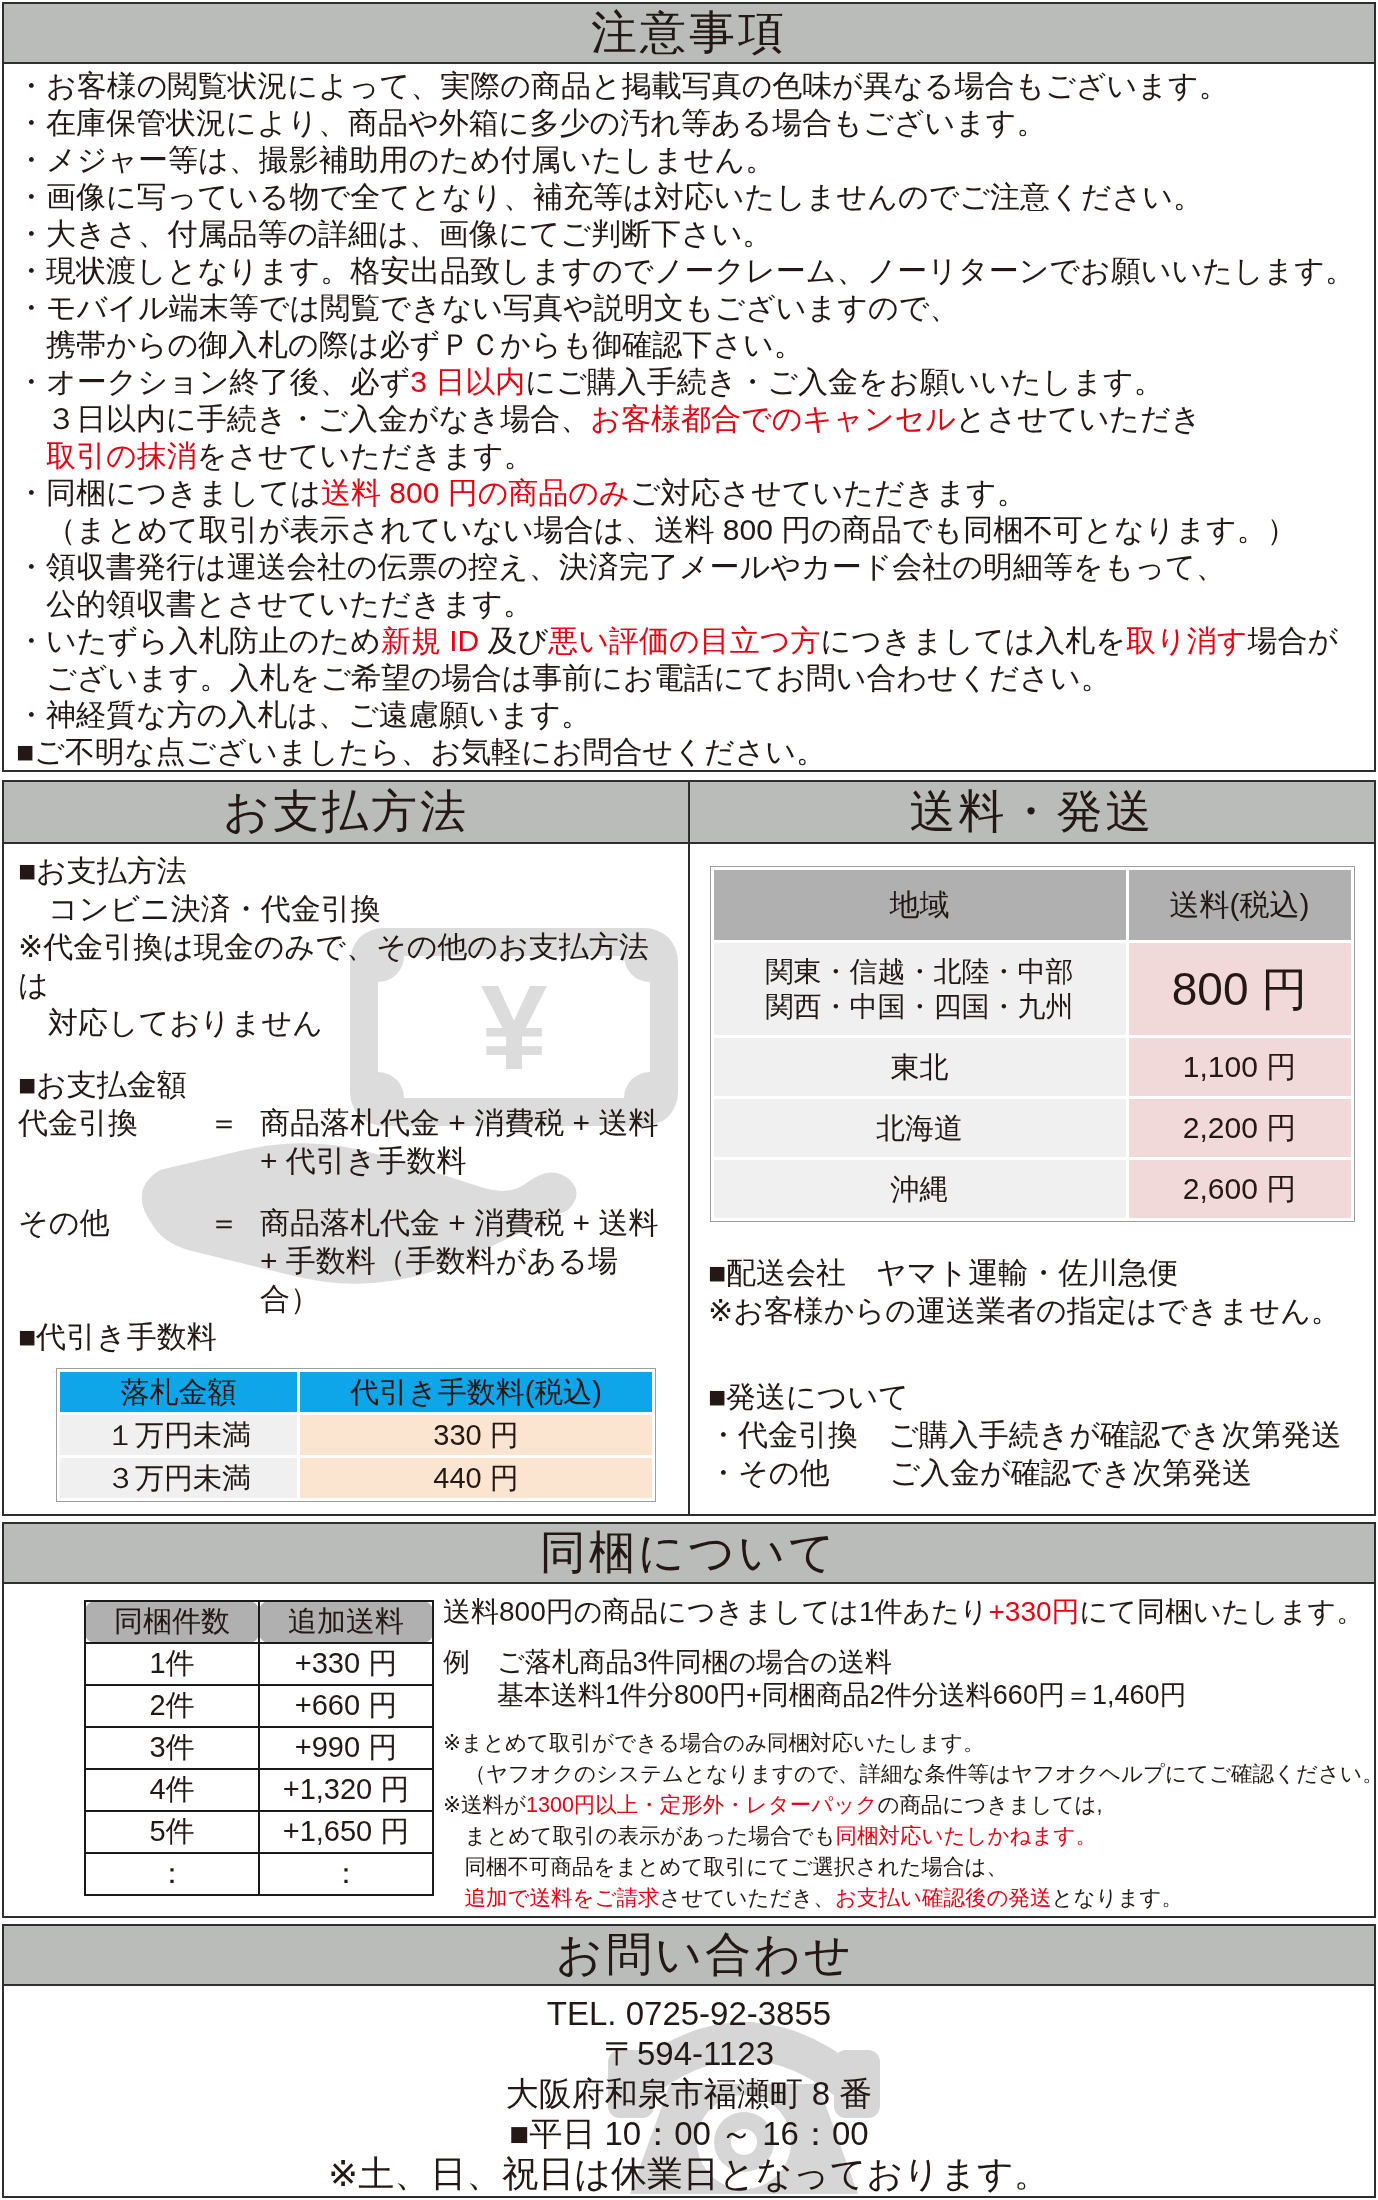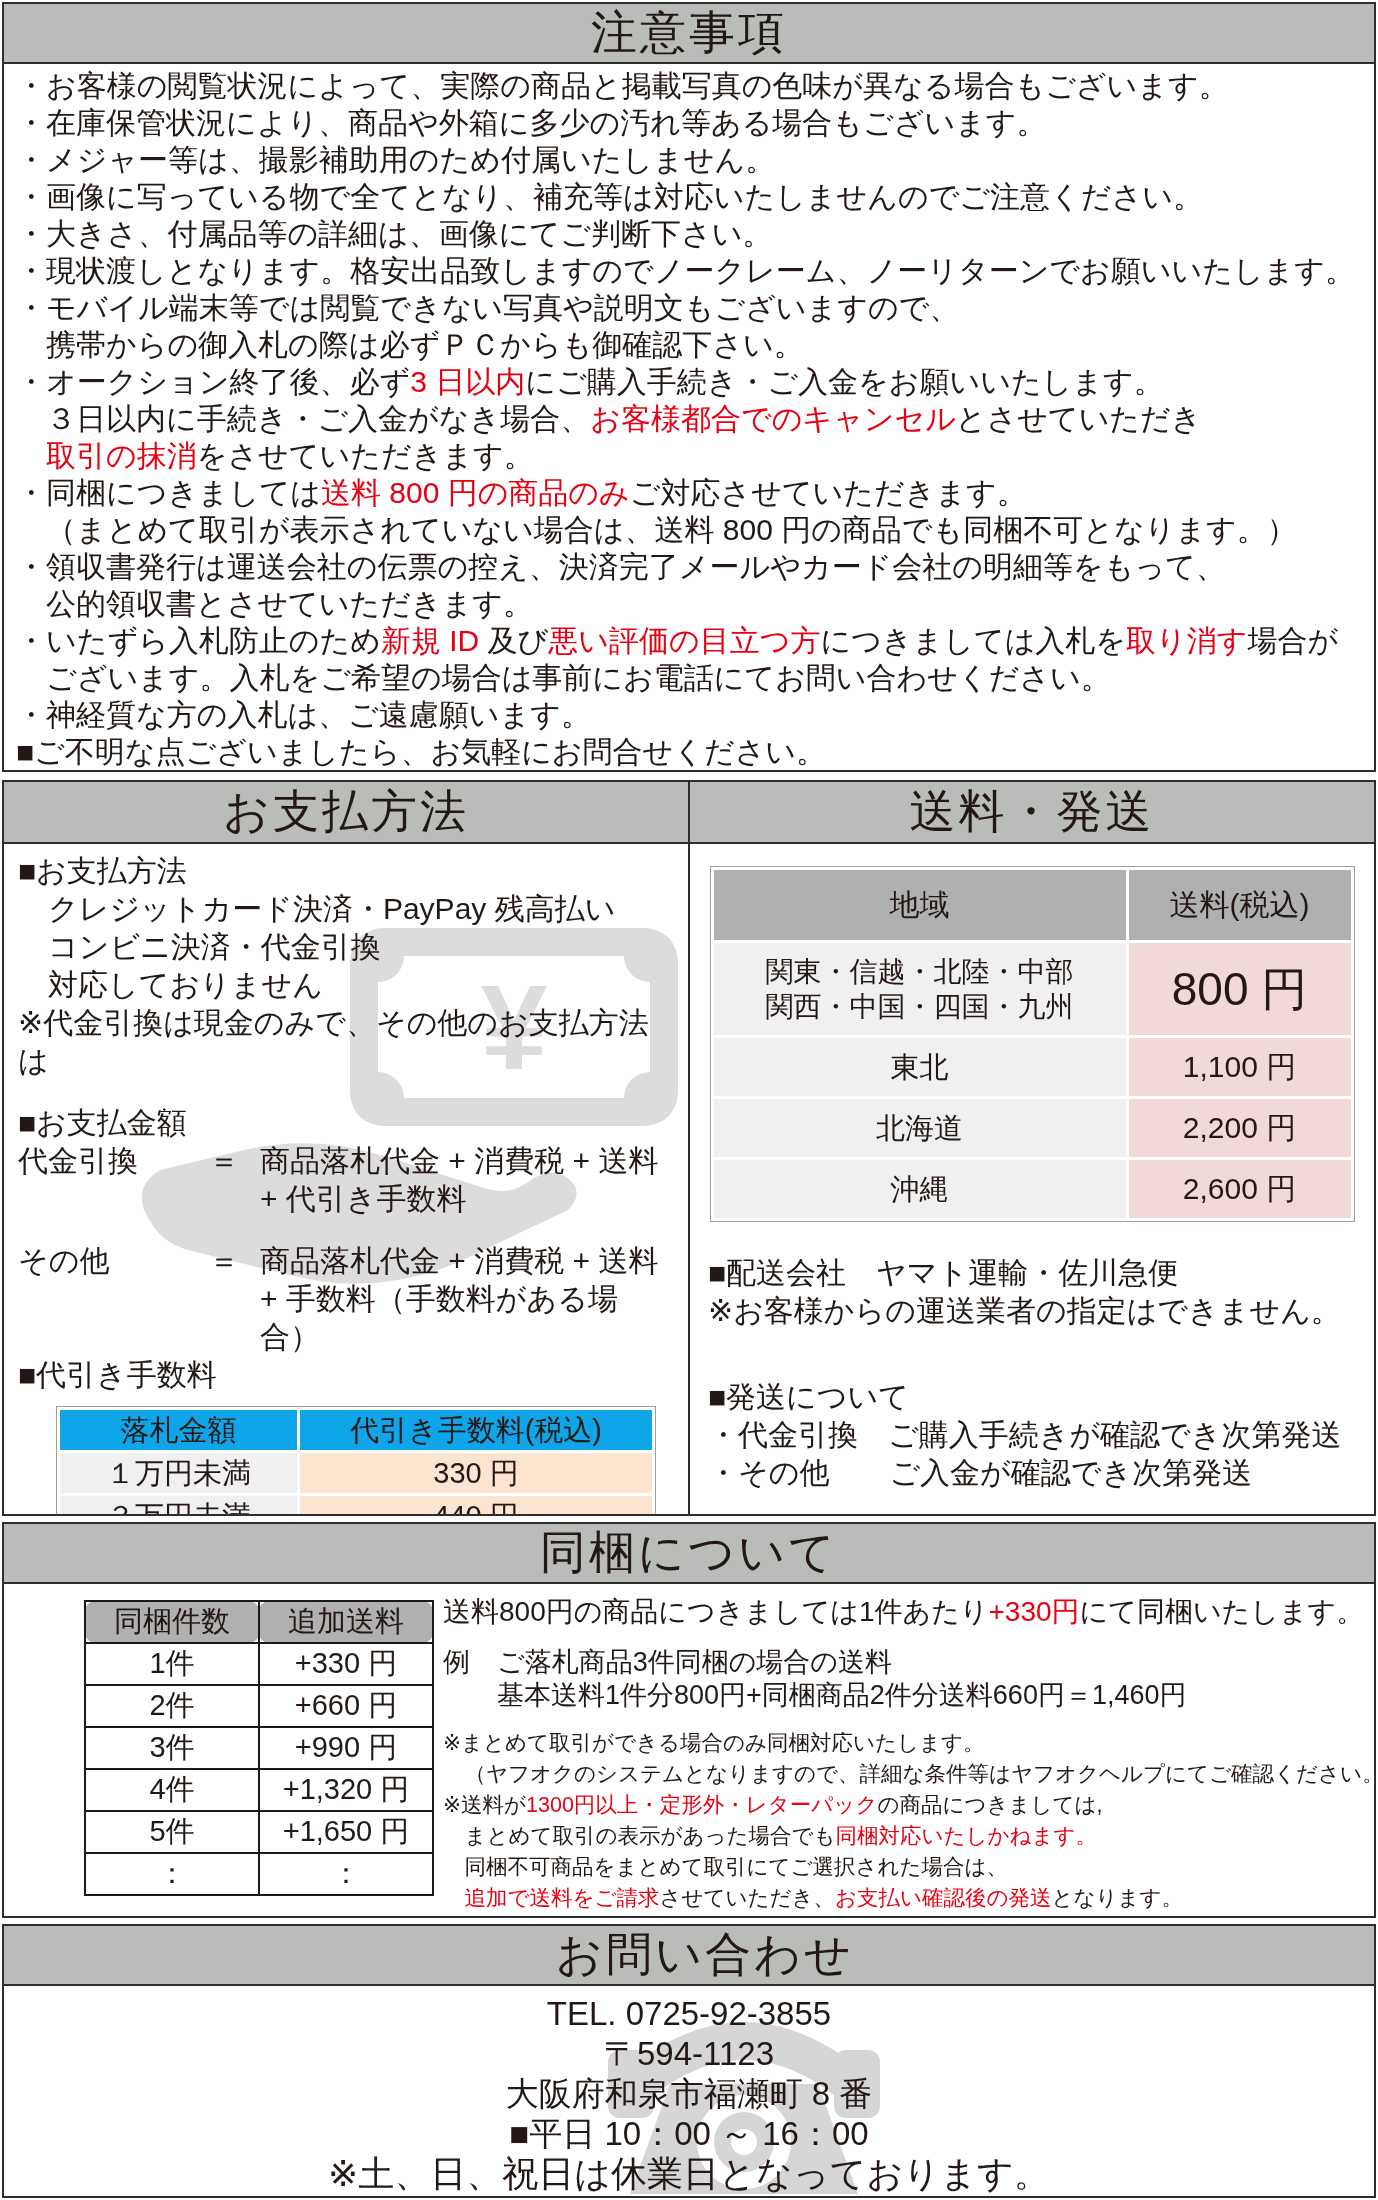--- a/index.html
+++ b/index.html
@@ -106,24 +106,23 @@
       <rect x="240" y="18" width="300" height="170" rx="20" fill="none" stroke="#dcdcdc" stroke-width="28"></rect>
       <circle cx="254" cy="32" r="26" fill="#dcdcdc"></circle>
       <circle cx="526" cy="32" r="26" fill="#dcdcdc"></circle>
       <circle cx="254" cy="174" r="26" fill="#dcdcdc"></circle>
       <circle cx="526" cy="174" r="26" fill="#dcdcdc"></circle>
       <text x="390" y="145" text-anchor="middle" font-size="120" font-weight="bold" fill="#dcdcdc">¥</text>
       <path d="M28 300 Q4 266 36 246 L120 226 Q190 210 260 232 L360 264 Q386 272 404 258 Q428 240 446 256 Q460 270 444 286 L330 340 Q250 372 170 352 L64 326 Q38 318 28 300 Z" fill="#dcdcdc"></path>
     </svg>
     <div class="pay-inner">
       <div>■お支払方法</div>
-      <div>　クレジットカード決済・PayPay 残高払い</div>
       <div>　コンビニ決済・代金引換</div>
+      <div>※代金引換は現金のみで、その他のお支払方法は</div>
       <div>　対応しておりません</div>
-      <div>※代金引換は現金のみで、その他のお支払方法は</div>
       <div class="sp24"></div>
       <div>■お支払金額</div>
       <div class="formula">
         <div class="f-label">代金引換</div>
         <div class="f-eq">＝</div>
         <div class="f-val">
           <div>商品落札代金 + 消費税 + 送料</div>
           <div>+ 代引き手数料</div>
         </div>
       </div>

